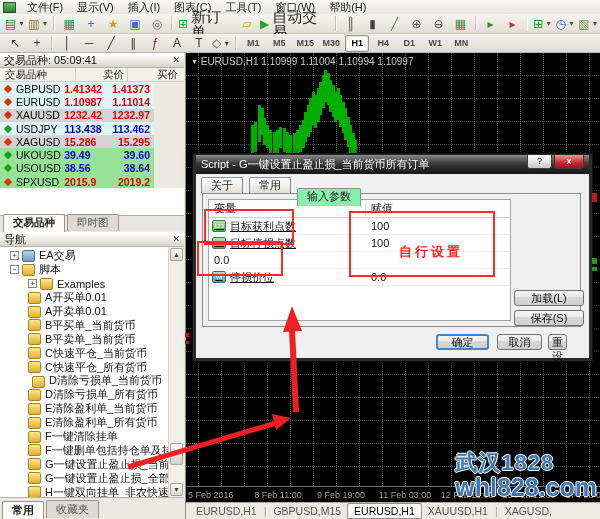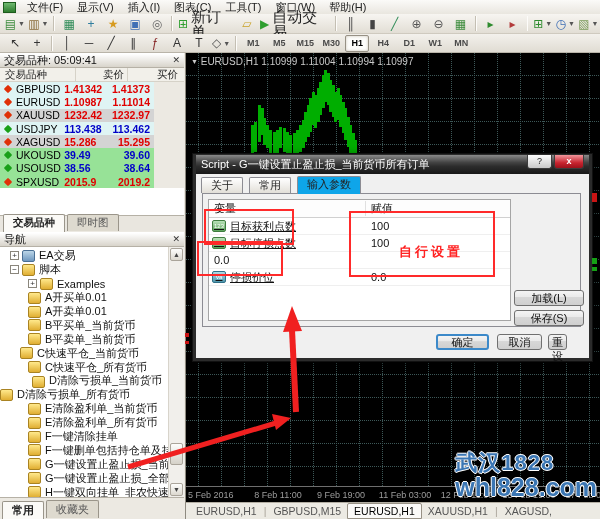--- a/index.html
+++ b/index.html
@@ -69,21 +69,21 @@
   .edge{position:absolute;}
 
   
   #dlg{position:absolute;left:192px;top:153px;width:393px;background:#2b2b2b;padding:1px 3px 3px;z-index:40;box-shadow:3px 3px 10px rgba(0,0,0,.55);border:1px solid #111;}
   #dlg-title{height:19px;display:flex;align-items:center;color:#fff;font-size:11px;padding-left:5px;background:linear-gradient(#8a8a8a,#424242 40%,#2c2c2c 60%,#181818);position:relative;}
   .wbtn{position:absolute;top:0;height:14px;border:1px solid #3c3c3c;border-top:none;border-radius:0 0 3px 3px;font-size:9px;line-height:13px;text-align:center;box-sizing:border-box;}
   #dlg-help{right:37px;width:25px;background:linear-gradient(#fdfdfd,#c9c9c9);color:#222;}
   #dlg-close{right:5px;width:30px;background:linear-gradient(#f1969c,#c8242f 60%,#9c111b);color:#fff;font-weight:bold;}
   #dlg-body{position:relative;background:#f0f0f0;height:184px;}
   .dtab{position:absolute;top:3px;height:15px;padding:0 9px;line-height:15px;border:1px solid #8c8c93;border-bottom:none;background:linear-gradient(#ffffff,#e2dfd8);border-radius:2px 2px 0 0;font-size:11px;color:#222;}
-  .dtab.on{background:#0ea5e9;height:17px;z-index:3;top:2px;}
+  .dtab.on{background:#86efac;height:17px;z-index:3;top:14px;}
   #dframe{position:absolute;left:6px;top:19px;width:379px;height:134px;border:1px solid #8c8c93;background:#f0f0f0;box-sizing:border-box;}
   #ptable{position:absolute;left:5px;top:5px;width:303px;height:122px;background:#fff;border:1px solid #a5a5a5;box-sizing:border-box;overflow:hidden;}
   #phead{display:flex;height:17px;align-items:center;border-bottom:1px solid #d0d0d0;background:#fdfdfd;font-size:11px;color:#111;}
   .pc1{width:157px;padding-left:5px;box-sizing:border-box;border-right:1px solid #e0e0e0;}
   .pc2{padding-left:5px;}
   .prow{display:flex;height:16px;align-items:center;font-size:11px;border-bottom:1px solid #efefef;color:#111;}
   .prow .nm{width:157px;display:flex;align-items:center;box-sizing:border-box;padding-left:3px;text-decoration:underline;}
   .prow .vl{padding-left:5px;}
   .pico{width:12px;height:10px;border-radius:2px;margin-right:4px;flex:none;font-size:6px;color:#fff;display:flex;align-items:center;justify-content:center;}
   .pico.int{background:linear-gradient(#b9e2b9,#5aa35a);border:1px solid #3f7d3f;}
@@ -350,33 +350,33 @@
           <span>A开卖单0.01</span>
         </div>
         <div class="trow" style="padding-left: 28px;">
           <span class="ico-script"></span>
           <span>B平买单_当前货币</span>
         </div>
         <div class="trow" style="padding-left: 28px;">
           <span class="ico-script"></span>
           <span>B平卖单_当前货币</span>
         </div>
-        <div class="trow" style="padding-left: 20px;">
+        <div class="trow" style="padding-left: 28px;">
           <span class="ico-script"></span>
           <span>C快速平仓_当前货币</span>
         </div>
         <div class="trow" style="padding-left: 28px;">
           <span class="ico-script"></span>
           <span>C快速平仓_所有货币</span>
         </div>
         <div class="trow" style="padding-left: 32px; align-items: flex-end;">
           <span class="ico-script"></span>
           <span>D清除亏损单_当前货币</span>
         </div>
-        <div class="trow" style="">
+        <div class="trow" style="padding-left: 28px;">
           <span class="ico-script"></span>
           <span>D清除亏损单_所有货币</span>
         </div>
         <div class="trow" style="padding-left: 28px;">
           <span class="ico-script"></span>
           <span>E清除盈利单_当前货币</span>
         </div>
         <div class="trow" style="padding-left: 28px;">
           <span class="ico-script"></span>
           <span>E清除盈利单_所有货币</span>

